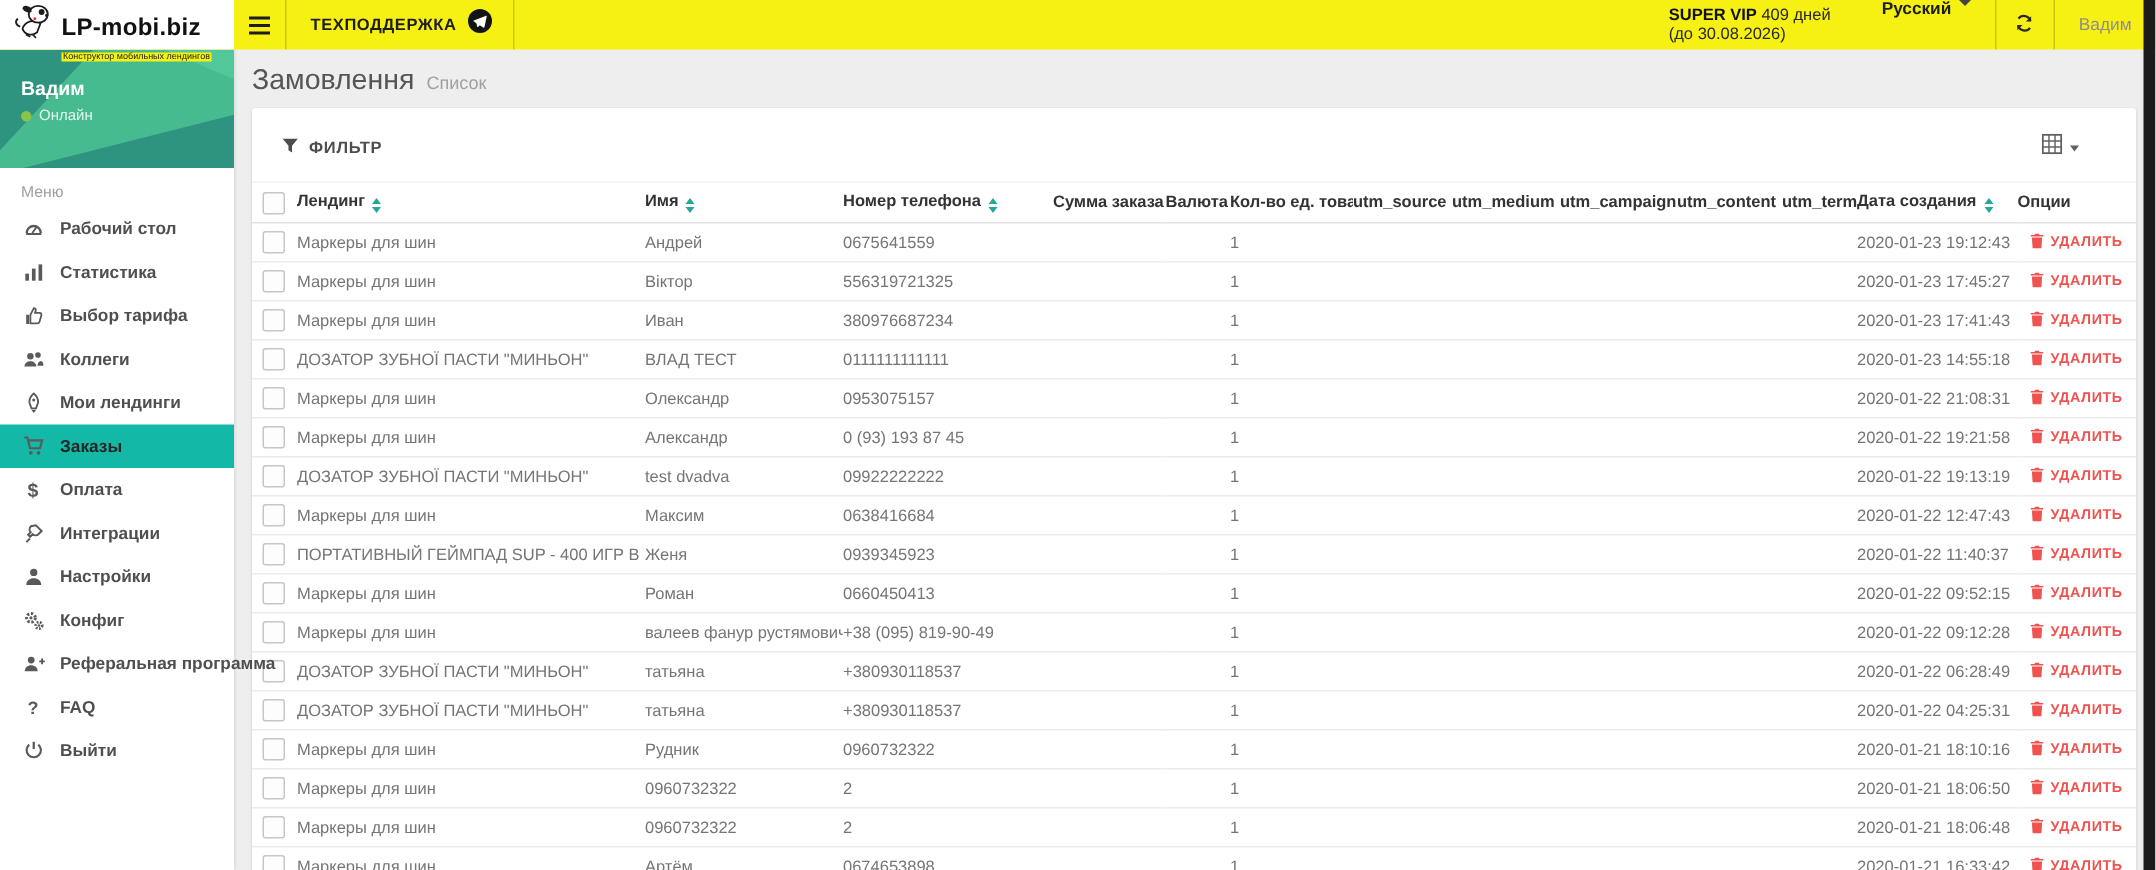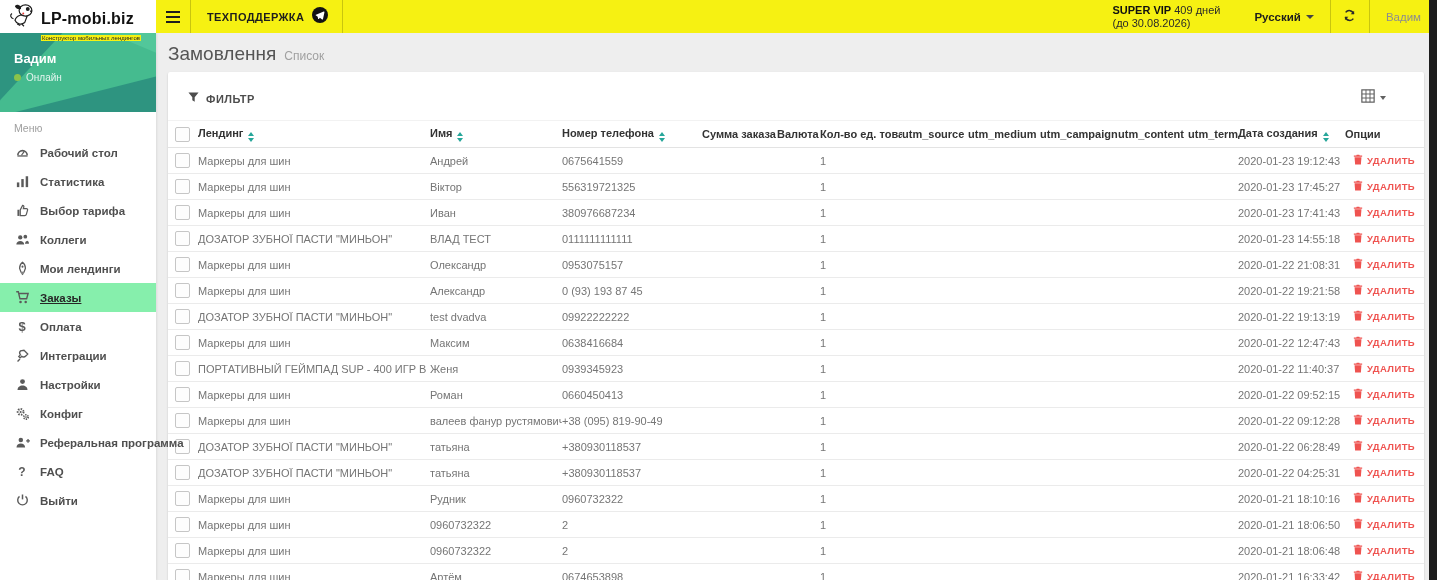--- a/index.html
+++ b/index.html
@@ -15,51 +15,51 @@
   .tb-divider { width:1px; background:rgba(0,0,0,.18); height:33px; flex:none; }
   .hamburger { width:34px; display:flex; flex-direction:column; justify-content:center; align-items:center; gap:3px; background:none; border:none; cursor:pointer; flex:none; }
   .hamburger span { width:14px; height:2px; background:#1d1d1d; display:block; }
   .support { display:flex; align-items:center; gap:8px; padding:0 14px 0 16px; cursor:pointer; }
   .support-label { font-size:11px; font-weight:bold; color:#1d1d1d; letter-spacing:.4px; }
   .tb-spacer { flex:1; }
   .plan { display:flex; flex-direction:column; justify-content:center; padding-right:18px; line-height:13px; }
   .plan-line1 { font-size:11px; color:#2a2a2a; }
   .plan-line1 b { color:#111; }
   .plan-line2 { font-size:11px; color:#2a2a2a; }
-  .lang { display:flex; align-items:center; gap:5px; padding:0 16px; cursor:pointer; }
+  .lang { display:flex; gap:5px; padding:0 16px; cursor:pointer; }
   .lang-label { font-size:11.5px; font-weight:bold; color:#1d1d1d; }
   .caret { width:0; height:0; border-left:4px solid transparent; border-right:4px solid transparent; border-top:4px solid #444; }
   .refresh-btn { width:38px; display:flex; align-items:center; justify-content:center; background:none; border:none; cursor:pointer; flex:none; }
   .tb-user { display:flex; align-items:center; padding:0 16px; font-size:11.5px; color:#8d8d8d; cursor:pointer; }
 
   
   .sidebar { position:absolute; top:33px; left:0; width:156px; height:547px; background:#ffffff; z-index:20; box-shadow:1px 0 2px rgba(0,0,0,.08); }
   .side-user { height:79px; position:relative; overflow:hidden; background:#2e9480; }
   .band-a { position:absolute; inset:0; background:#45bb8f; clip-path:polygon(40% 0,100% 0,100% 55%,10% 100%,0 100%,0 85%); }
   .band-b { position:absolute; inset:0; background:#52c79a; clip-path:polygon(70% 0,100% 0,100% 25%); }
   .su-text { position:relative; z-index:2; padding:18px 0 0 14px; }
   .su-name { font-size:13px; font-weight:bold; color:#ffffff; }
   .su-status { margin-top:6px; display:flex; align-items:center; gap:5px; font-size:10px; color:rgba(255,255,255,.85); }
   .su-dot { width:7px; height:7px; border-radius:50%; background:#8bc34a; }
   .menu-label { font-size:10.5px; color:#9e9e9e; padding:10px 0 4px 14px; }
   .menu-item { height:29px; display:flex; align-items:center; gap:10px; padding-left:14px; cursor:pointer; color:#4f4f4f; }
   .menu-item .mi-icon { width:16px; height:16px; flex:none; display:flex; align-items:center; justify-content:center; color:#5a5a5a; font-size:12px; font-weight:bold; }
   .menu-item .mi-label { font-size:11.5px; font-weight:600; white-space:nowrap; }
-  .menu-item.active { background:#86efac; color:#262626;text-decoration:underline; }
+  .menu-item.active { background:#14b8a6; color:#262626; }
   .menu-item.active .mi-label { font-weight:bold; }
   .menu-item svg { display:block; }
 
   
   .content { position:absolute; top:33px; left:156px; right:8px; bottom:0; background:#eeeeee; overflow:hidden; z-index:10; }
   .page-head { padding:10px 0 7px 12px; }
   .pg-title { font-size:19px; color:#555555; }
   .pg-sub { font-size:12px; color:#a0a0a0; margin-left:8px; }
   .card { background:#ffffff; margin:0 5px 0 12px; border-radius:2px; box-shadow:0 1px 2px rgba(0,0,0,.18); min-height:515px; }
   .card-toolbar { display:flex; align-items:center; justify-content:space-between; padding:17px 38px 13px 20px; }
-  .filter-btn { display:flex; align-items:flex-end; gap:7px; background:none; border:none; cursor:pointer; font-size:11px; font-weight:bold; color:#4d4d4d; letter-spacing:.5px; font-family:inherit; }
+  .filter-btn { display:flex; align-items:center; gap:7px; background:none; border:none; cursor:pointer; font-size:11px; font-weight:bold; color:#4d4d4d; letter-spacing:.5px; font-family:inherit; }
   .col-picker { display:flex; align-items:center; gap:5px; cursor:pointer; }
   .col-picker .caret { border-top-color:#616161; border-left-width:3.5px; border-right-width:3.5px; }
 
   table { width:calc(100% - 0px); border-collapse:collapse; table-layout:fixed; }
   th { font-size:11px; font-weight:bold; color:#333333; text-align:left; padding:0 6px 0 0; height:27px; border-top:1px solid #f2f2f2; border-bottom:1px solid #e3e3e3; white-space:nowrap; overflow:hidden; }
   td { font-size:11px; color:#757575; padding:0 6px 0 0; height:26px; border-bottom:1px solid #ebebeb; white-space:nowrap; overflow:hidden; }
   .cb-cell { padding-left:7px !important; }
   .cb { width:15px; height:15px; border:1px solid #c6c6c6; border-radius:2px; background:#fdfdfd; cursor:pointer; }
   .sort { display:inline-flex; flex-direction:column; gap:2px; margin-left:5px; vertical-align:1px; }
   .sort i { display:block; width:0; height:0; border-left:3.5px solid transparent; border-right:3.5px solid transparent; }

